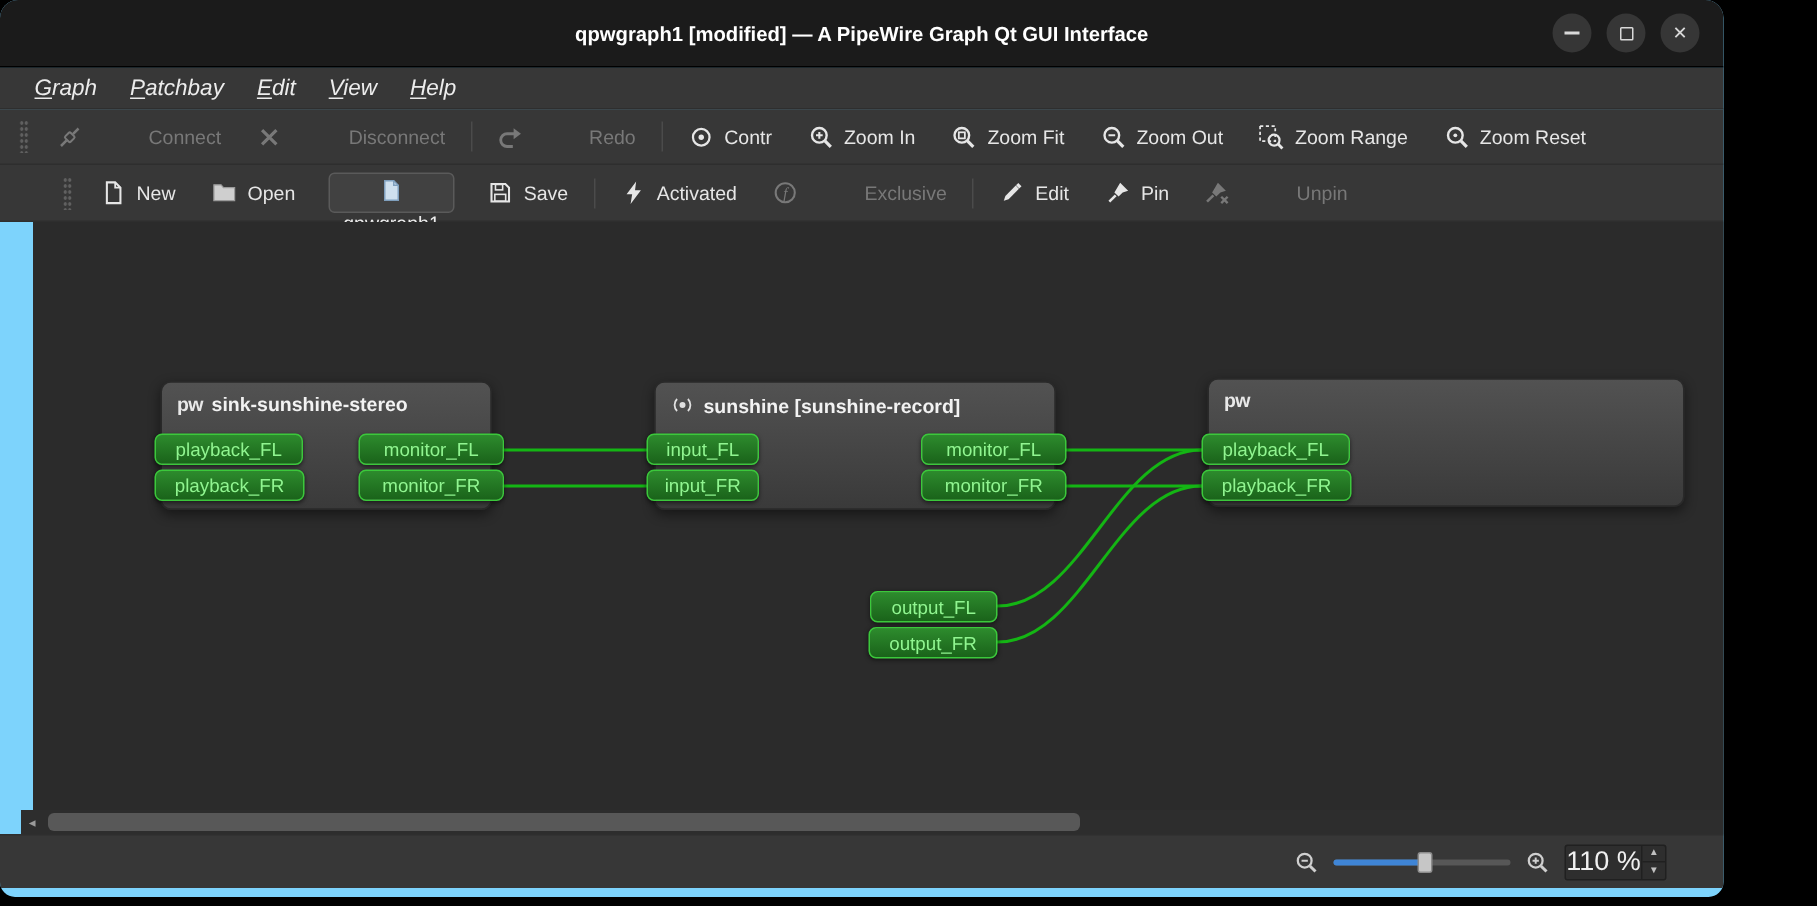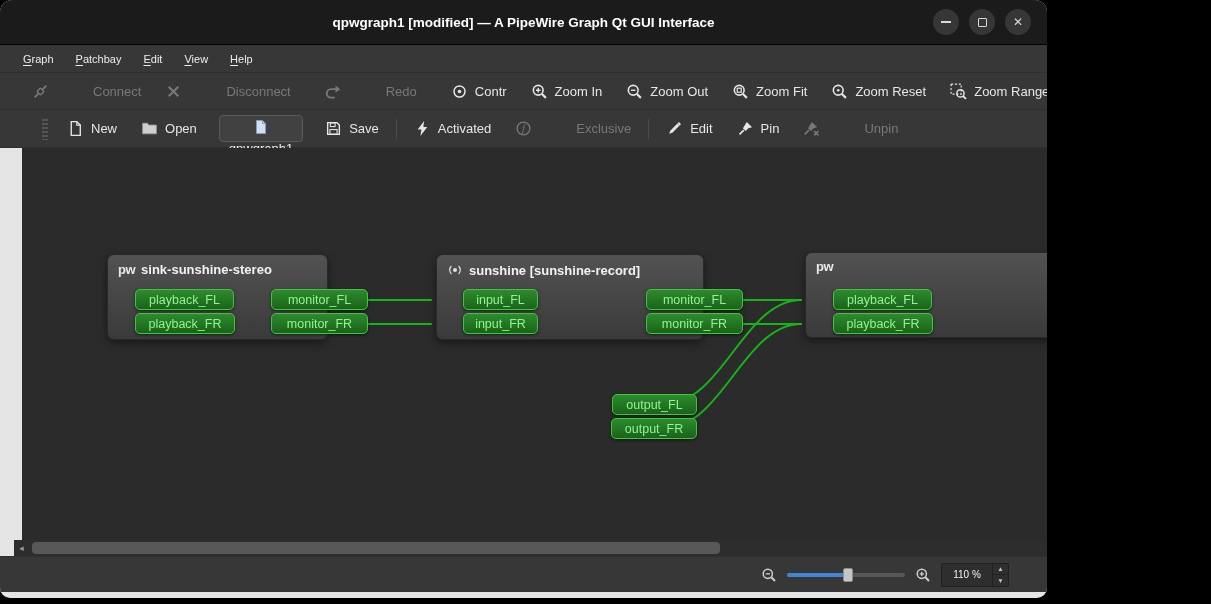--- a/index.html
+++ b/index.html
@@ -1,35 +1,35 @@
 <!DOCTYPE html>
 <html style="--conn: #14b514; --port-border: #3bc83b; --port-text: #90f590; --port-bg1: #2d8b2d; --port-bg2: #1a631a; --canvas-bg: #2b2b2b; --accent: #3f85d6;"><head>
 <meta charset="utf-8">
 <style>
   * { margin:0; padding:0; box-sizing:border-box; }
   html,body { width:1211px; height:604px; background:#000; font-family:"Liberation Sans",sans-serif; }
 
-  .window { position:absolute; left:0; top:0; width:1047px; height:598px;
-            background:#e5e5e5; border-radius:12px 12px 10px 10px; overflow:hidden; }
+  .window { position:absolute; left:0; top:0; width:1149px; height:598px;
+            background:#7dd3fc; border-radius:12px 12px 10px 10px; overflow:hidden; }
 
   
   .titlebar { position:relative; height:45px; background:#1b1b1b; display:flex;
               align-items:center; justify-content:center; border-bottom:1px solid #000; }
   .title { color:#ffffff; font-weight:bold; font-size:13.5px; }
   .win-controls { position:absolute; right:16px; top:0; height:100%; display:flex; align-items:center; gap:10px; }
   .win-btn { width:26px; height:26px; border-radius:50%; background:#363636; color:#d9d9d9;
              display:flex; align-items:center; justify-content:center; cursor:default; }
   .glyph-min { display:block; width:10px; height:2px; background:#d9d9d9; }
   .glyph-max { display:block; width:9px; height:9px; border:1.5px solid #d9d9d9; border-radius:1px; }
   .glyph-close { font-size:12px; line-height:1; }
 
   
   .menubar { height:28px; background:#373737; display:flex; align-items:center; padding-left:12px;
              border-bottom:1px solid #2e2e2e; }
-  .menu-item { color:#ececec; font-size:11px; padding:4px 11px; white-space:nowrap; }
+  .menu-item { color:#ececec; font-size:15px; padding:4px 11px; white-space:nowrap;font-style:italic; }
   .menu-item u { text-underline-offset:2px; }
 
   
   .toolbar { background:#373737; display:flex; align-items:center; padding:0 4px;
              border-bottom:1px solid #2e2e2e; }
   .toolbar-graph { height:37px; }
   .toolbar-session { height:38px;padding-left:33px; }
   .tb-handle { width:6px; height:22px; margin:0 7px 0 9px;
                background-image:radial-gradient(circle, #606060 1px, transparent 1.3px);
                background-size:3px 4px; }
@@ -57,21 +57,21 @@
   .pw-glyph { font-weight:bold; font-size:13px; letter-spacing:-0.5px; color:#e8e8e8; line-height:1; }
 
   .connections { position:absolute; left:0; top:0; z-index:2; pointer-events:none; }
   .connections path { stroke:var(--conn, #14b514); stroke-width:2; fill:none; stroke-linecap:round; }
 
   .port { position:absolute; z-index:3; height:21px; border-radius:5px;
           border:1px solid var(--port-border, #3bc83b);
           background:linear-gradient(var(--port-bg1, #2d8b2d), var(--port-bg2, #1a631a));
           color:var(--port-text, #90f590); font-size:12.5px;
           display:flex; align-items:center; justify-content:center;
-          box-shadow:0 1px 3px rgba(0,0,0,0.55); white-space:nowrap;margin-left:32px; }
+          box-shadow:0 1px 3px rgba(0,0,0,0.55); white-space:nowrap; }
 
   
   .vscroll { position:absolute; left:1178px; top:148px; width:15px; height:392px; background:#2d2d2d; }
   .vthumb { position:absolute; left:2px; right:2px; top:17px; bottom:17px; background:#585858; border-radius:4px; }
   .hscroll { position:absolute; left:14px; top:540px; width:1164px; height:16px; background:#2d2d2d; }
   .hthumb { position:absolute; top:2px; bottom:2px; left:18px; width:688px; background:#585858; border-radius:4px; }
   .scroll-arrow { position:absolute; color:#9a9a9a; font-size:9px; display:flex;
                   align-items:center; justify-content:center; }
   .vscroll .up { left:0; right:0; top:0; height:15px; }
   .vscroll .down { left:0; right:0; bottom:0; height:15px; }
@@ -84,21 +84,21 @@
                border-top:1px solid #2e2e2e; display:flex; align-items:center;
                justify-content:flex-end; gap:10px; padding-right:38px; }
   .zoom-slider { position:relative; width:118px; height:18px; }
   .slider-groove { position:absolute; left:0; top:7px; width:100%; height:4px; background:#575757; border-radius:2px; }
   .slider-fill { position:absolute; left:0; top:7px; width:52%; height:4px; background:var(--accent, #3f85d6); border-radius:2px; }
   .slider-handle { position:absolute; left:calc(52% - 5px); top:2px; width:10px; height:14px;
                    background:#c6c6c6; border-radius:2px; border:1px solid #8c8c8c; }
   .spinbox { width:68px; height:24px; background:#2e2e2e; border:1px solid #202020; border-radius:2px;
              display:flex; align-items:stretch; overflow:hidden; }
   .spin-value { flex:1; display:flex; align-items:center; justify-content:center;
-                color:#f0f0f0; font-size:10px; }
+                color:#f0f0f0; font-size:18px; }
   .spin-arrows { width:16px; border-left:1px solid #202020; display:flex; flex-direction:column; }
   .spin-up, .spin-down { flex:1; display:flex; align-items:center; justify-content:center;
                          font-size:6.5px; color:#c0c0c0; }
   .spin-up { border-bottom:1px solid #202020; }
 
   .sb-zoom-btn { display:flex; align-items:center; }
 </style>
 </head>
 <body>
 
@@ -172,50 +172,50 @@
         <path d="M10.3 10.3 L14 14" stroke="currentColor" stroke-width="2" fill="none"></path>
         <path d="M6.8 4.7 v4.2 M4.7 6.8 h4.2" stroke="currentColor" stroke-width="1.3" fill="none"></path>
       </svg>
       <span class="tb-label">Zoom In</span>
     </div>
 
     <div class="tb-item">
       <svg class="icon" viewBox="0 0 16 16">
         <circle cx="6.8" cy="6.8" r="4.6" fill="none" stroke="currentColor" stroke-width="1.5"></circle>
         <path d="M10.3 10.3 L14 14" stroke="currentColor" stroke-width="2" fill="none"></path>
-        <path d="M4.7 6.8 h4.2" stroke="currentColor" stroke-width="1.3" fill="none"></path>
-      </svg>
-      <span class="tb-label">Zoom Out</span>
+        <rect x="4.9" y="4.9" width="3.8" height="3.8" fill="none" stroke="currentColor" stroke-width="1.1"></rect>
+      </svg>
+      <span class="tb-label">Zoom Fit</span>
     </div>
 
     <div class="tb-item">
       <svg class="icon" viewBox="0 0 16 16">
         <circle cx="6.8" cy="6.8" r="4.6" fill="none" stroke="currentColor" stroke-width="1.5"></circle>
         <path d="M10.3 10.3 L14 14" stroke="currentColor" stroke-width="2" fill="none"></path>
-        <rect x="4.9" y="4.9" width="3.8" height="3.8" fill="none" stroke="currentColor" stroke-width="1.1"></rect>
-      </svg>
-      <span class="tb-label">Zoom Fit</span>
+        <path d="M4.7 6.8 h4.2" stroke="currentColor" stroke-width="1.3" fill="none"></path>
+      </svg>
+      <span class="tb-label">Zoom Out</span>
+    </div>
+
+    <div class="tb-item">
+      <svg class="icon" viewBox="0 0 16 16">
+        <rect x="1" y="1" width="9.5" height="9.5" fill="none" stroke="currentColor" stroke-width="1.1" stroke-dasharray="2 1.6"></rect>
+        <circle cx="9.8" cy="9.8" r="3.4" fill="none" stroke="currentColor" stroke-width="1.4"></circle>
+        <path d="M12.3 12.3 L15 15" stroke="currentColor" stroke-width="1.8" fill="none"></path>
+      </svg>
+      <span class="tb-label">Zoom Range</span>
     </div>
 
     <div class="tb-item">
       <svg class="icon" viewBox="0 0 16 16">
         <circle cx="6.8" cy="6.8" r="4.6" fill="none" stroke="currentColor" stroke-width="1.5"></circle>
         <path d="M10.3 10.3 L14 14" stroke="currentColor" stroke-width="2" fill="none"></path>
         <circle cx="6.8" cy="6.8" r="1.2" fill="currentColor"></circle>
       </svg>
       <span class="tb-label">Zoom Reset</span>
-    </div>
-
-    <div class="tb-item">
-      <svg class="icon" viewBox="0 0 16 16">
-        <rect x="1" y="1" width="9.5" height="9.5" fill="none" stroke="currentColor" stroke-width="1.1" stroke-dasharray="2 1.6"></rect>
-        <circle cx="9.8" cy="9.8" r="3.4" fill="none" stroke="currentColor" stroke-width="1.4"></circle>
-        <path d="M12.3 12.3 L15 15" stroke="currentColor" stroke-width="1.8" fill="none"></path>
-      </svg>
-      <span class="tb-label">Zoom Range</span>
     </div>
   </div>
 
   <div class="toolbar toolbar-session">
     <div class="tb-handle"></div>
 
     <div class="tb-item">
       <svg class="icon" viewBox="0 0 16 16">
         <path d="M4 1.5 h5.2 l3.3 3.3 V14.5 H4 Z" fill="none" stroke="currentColor" stroke-width="1.3"></path>
         <path d="M9.2 1.5 V4.8 h3.3" fill="none" stroke="currentColor" stroke-width="1.1"></path>

